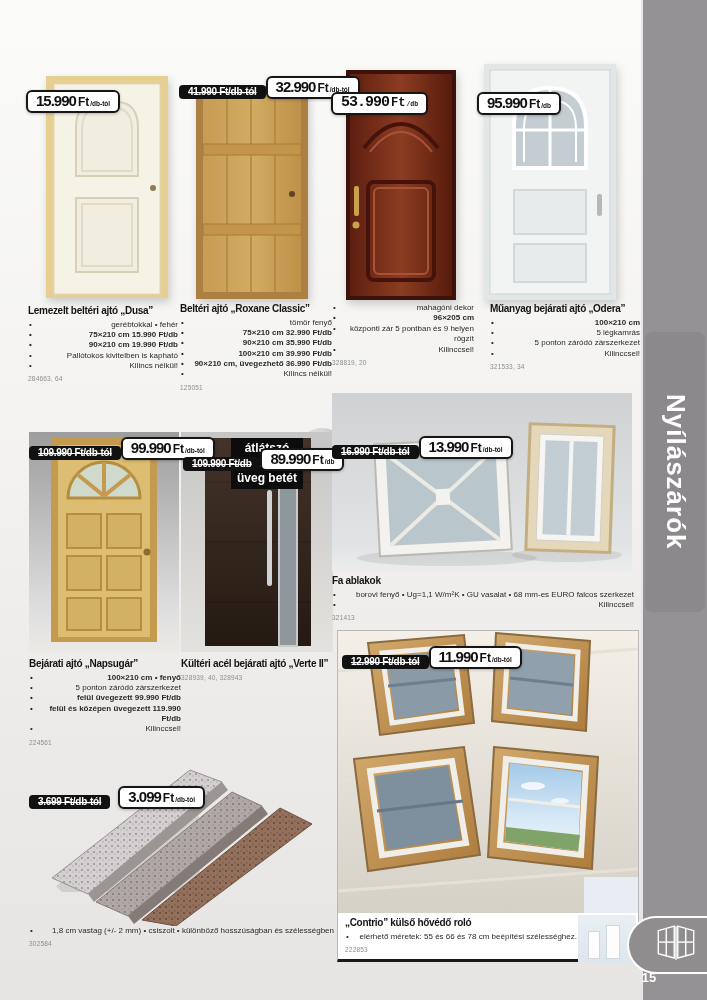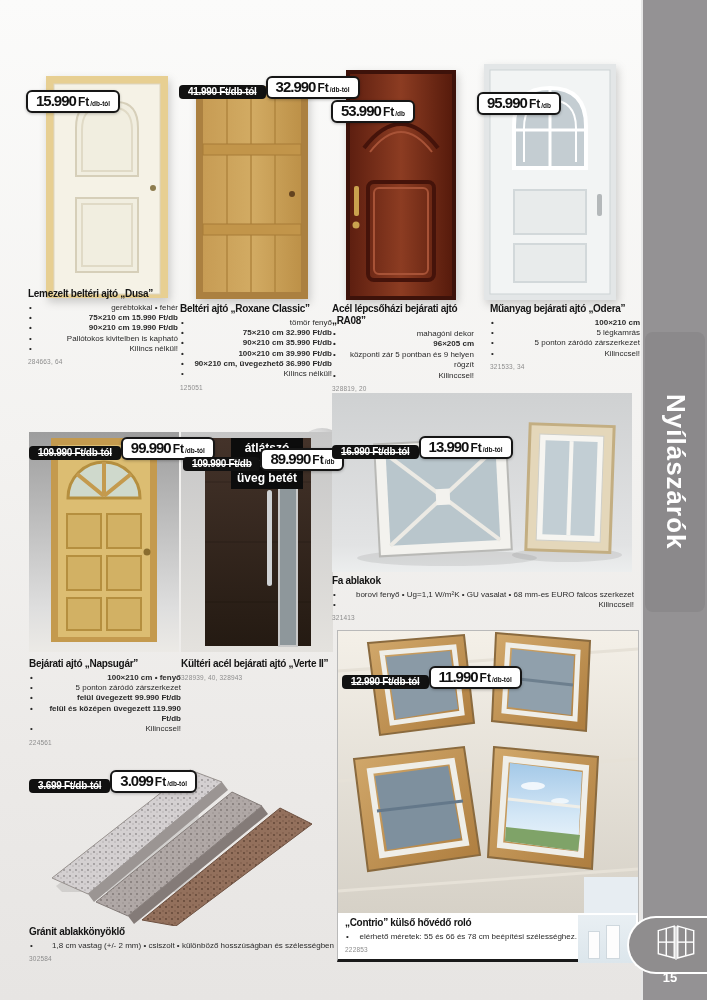--- a/index.html
+++ b/index.html
@@ -48,21 +48,21 @@
   .vbox .vside i{position:absolute;bottom:4px;display:block;background:#fdfdfd;border:1px solid #cfd8de;}
   
   .strip{position:absolute;left:641px;top:0;width:66px;height:1000px;background:#949294;
     border-left:2px solid #e6e6e6;z-index:7;box-sizing:border-box;}
   .side-tab{position:absolute;left:645px;top:332px;width:60px;height:280px;background:#8b898b;
     border-radius:8px;z-index:8;display:flex;align-items:center;justify-content:center;}
   .side-tab span{writing-mode:vertical-rl;font-size:26px;font-weight:bold;color:#fff;letter-spacing:1px;}
   .pill{position:absolute;left:627px;top:916px;width:80px;height:58px;background:#8f8d8e;
     border:2px solid #fff;border-right:none;border-radius:30px 0 0 30px;z-index:9;
     display:flex;align-items:center;justify-content:flex-end;padding-right:8px;box-sizing:border-box;}
-  .pagenum{position:absolute;left:645px;top:970px;width:50px;text-align:center;z-index:9;
+  .pagenum{position:absolute;left:624px;top:970px;width:50px;text-align:center;z-index:9;
     color:#fff;font-size:13px;font-weight:bold;}
 </style>
 </head>
 <body>
 
 <div id="page">
 
   <div class="tags stack" style="left:26px;top:44px;">
     <div class="tag-new">
         <span class="amt">15.990</span>
@@ -73,21 +73,21 @@
   <div class="tags stack" style="left:179px;top:30px;">
     <div class="tag-old">
         <s>41.990 Ft/db-tól</s>
       </div>
     <div class="tag-new">
         <span class="amt">32.990</span>
         <span class="ft">Ft</span>
         <span class="per">/db-tól</span>
       </div>
   </div>
-  <div class="tags stack" style="left:331px;top:54px;">
+  <div class="tags stack" style="left:331px;top:46px;font-family:Liberation Mono, monospace;">
     <div class="tag-new">
         <span class="amt">53.990</span>
         <span class="ft">Ft</span>
         <span class="per">/db</span>
       </div>
   </div>
   <div class="tags stack" style="left:477px;top:46px;">
     <div class="tag-new">
         <span class="amt">95.990</span>
         <span class="ft">Ft</span>
@@ -151,21 +151,21 @@
       <path d="M30,104 V62 Q30,24 66,24 Q102,24 102,62 V104 Z" fill="#c4cdd2" stroke="#ffffff" stroke-width="4"></path>
       <line x1="66" y1="26" x2="66" y2="104" stroke="#fff" stroke-width="3"></line>
       <line x1="32" y1="66" x2="100" y2="66" stroke="#fff" stroke-width="3"></line>
       <path d="M40,98 V64 Q40,36 66,36 Q92,36 92,64 V98" fill="none" stroke="#fff" stroke-width="2"></path>
       <rect x="30" y="126" width="72" height="44" fill="#e8ebeb" stroke="#d2d8da" stroke-width="2"></rect>
       <rect x="30" y="180" width="72" height="38" fill="#e8ebeb" stroke="#d2d8da" stroke-width="2"></rect>
       <rect x="113" y="130" width="5" height="22" rx="2" fill="#b4b8ba"></rect>
     </svg>
   </div>
 
-  <div class="info" style="left:28px;top:288px;width:150px;">
+  <div class="info" style="left:28px;top:305px;width:150px;">
     <h3>Lemezelt beltéri ajtó „Dusa”</h3>
     <ul>
       <li>gerébtokkal • fehér</li>
       <li class="b">75×210 cm 15.990 Ft/db</li>
       <li class="b">90×210 cm 19.990 Ft/db</li>
       <li>Pallótokos kivitelben is kapható</li>
       <li>Kilincs nélkül!</li>
     </ul>
     <div class="code">284663, 64</div>
   </div>
@@ -175,21 +175,20 @@
       <li>tömör fenyő</li>
       <li class="b">75×210 cm 32.990 Ft/db</li>
       <li class="b">90×210 cm 35.990 Ft/db</li>
       <li class="b">100×210 cm 39.990 Ft/db</li>
       <li class="b">90×210 cm, üvegezhető 36.990 Ft/db</li>
       <li>Kilincs nélkül!</li>
     </ul>
     <div class="code">125051</div>
   </div>
   <div class="info" style="left:332px;top:303px;width:142px;">
-    <h3>Acél lépcsőházi bejárati ajtó „RA08”</h3>
     <ul>
       <li>mahagóni dekor</li>
       <li class="b">96×205 cm</li>
       <li>központi zár 5 pontban és 9 helyen rögzít</li>
       <li>Kilinccsel!</li>
     </ul>
     <div class="code">328819, 20</div>
   </div>
   <div class="info" style="left:479px;top:303px;width:150px;margin-left:11px;">
     <h3>Műanyag bejárati ajtó „Odera”</h3>
@@ -326,21 +325,21 @@
       <li class="b">felül és középen üvegezett 119.990 Ft/db</li>
       <li>Kilinccsel!</li>
     </ul>
     <div class="code">224561</div>
   </div>
   <div class="info" style="left:181px;top:658px;width:155px;">
     <h3>Kültéri acél bejárati ajtó „Verte II”</h3>
     <div class="code">328939, 40, 328943</div>
   </div>
 
-  <div class="tags stack" style="left:29px;top:724px;">
+  <div class="tags stack" style="left:29px;top:740px;gap:8px;">
     <div class="tag-old">
         <s>3.699 Ft/db-tól</s>
       </div>
     <div class="tag-new">
         <span class="amt">3.099</span>
         <span class="ft">Ft</span>
         <span class="per">/db-tól</span>
       </div>
   </div>
   <div class="photo" style="left:50px;top:760px;">
@@ -364,21 +363,20 @@
       </defs>
       <polygon points="6,126 148,16 150,132 12,132" fill="#000" opacity=".10"></polygon>
       <polygon points="2,118 140,10 172,22 38,134" fill="url(#sp1)" stroke="#98928f"></polygon>
       <polygon points="38,134 172,22 178,30 44,142" fill="#9b9593"></polygon>
       <polygon points="46,142 182,32 212,46 78,156" fill="url(#sp2)" stroke="#857d7a"></polygon>
       <polygon points="78,156 212,46 218,54 84,164" fill="#847b78"></polygon>
       <polygon points="92,160 230,48 262,64 126,166" fill="url(#sp3)" stroke="#6d5040"></polygon>
     </svg>
   </div>
   <div class="info" style="left:29px;top:926px;width:305px;">
-    <h3>Gránit ablakkönyöklő</h3>
     <ul>
       <li>1,8 cm vastag (+/- 2 mm) • csiszolt • különböző hosszúságban és szélességben</li>
     </ul>
     <div class="code">302584</div>
   </div>
 
   <div class="vbox">
     <div class="vphoto">
       <svg width="300" height="282" viewBox="0 0 300 282">
         <defs>
@@ -436,21 +434,21 @@
       <ul>
         <li>elérhető méretek: 55 és 66 és 78 cm beépítési szélességhez.</li>
       </ul>
       <div class="code">222853</div>
     </div>
     <div class="vside">
       <i style="left:10px;width:10px;height:26px;"></i>
       <i style="left:28px;width:12px;height:32px;"></i>
     </div>
   </div>
-  <div class="tags stack" style="left:342px;top:620px;z-index:8;">
+  <div class="tags stack" style="left:342px;top:600px;z-index:8;">
     <div class="tag-old">
         <s>12.990 Ft/db-tól</s>
       </div>
     <div class="tag-new">
         <span class="amt">11.990</span>
         <span class="ft">Ft</span>
         <span class="per">/db-tól</span>
       </div>
   </div>
 

